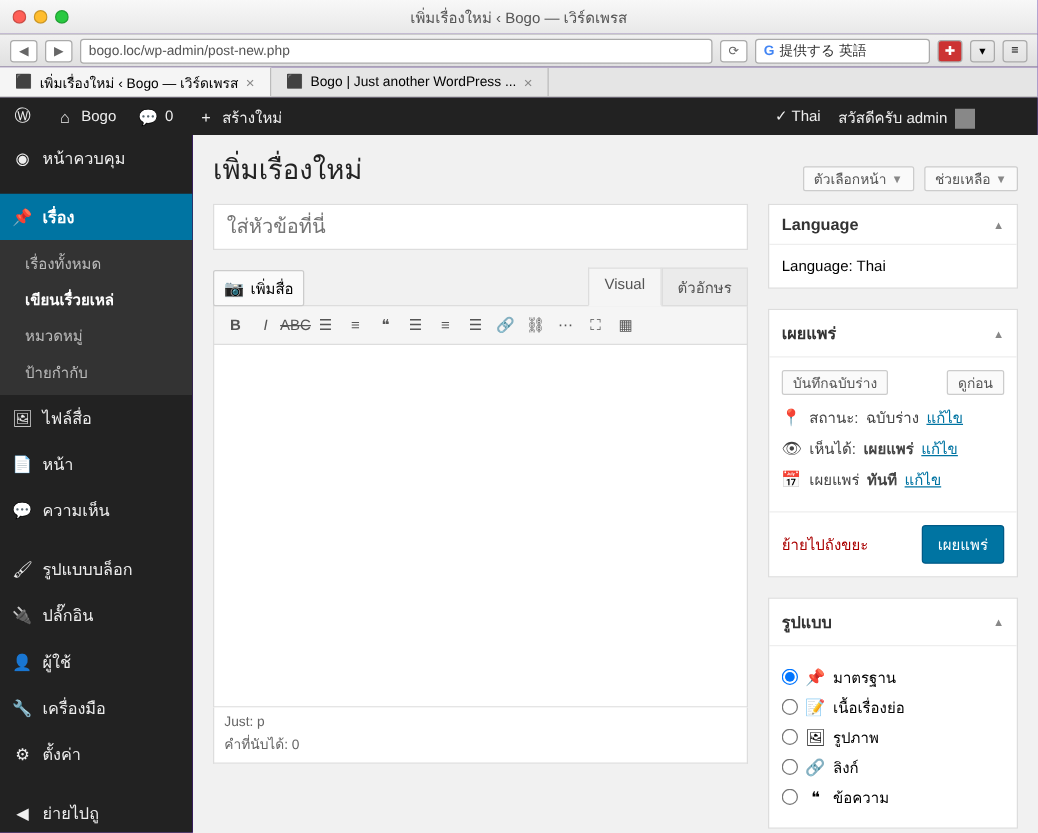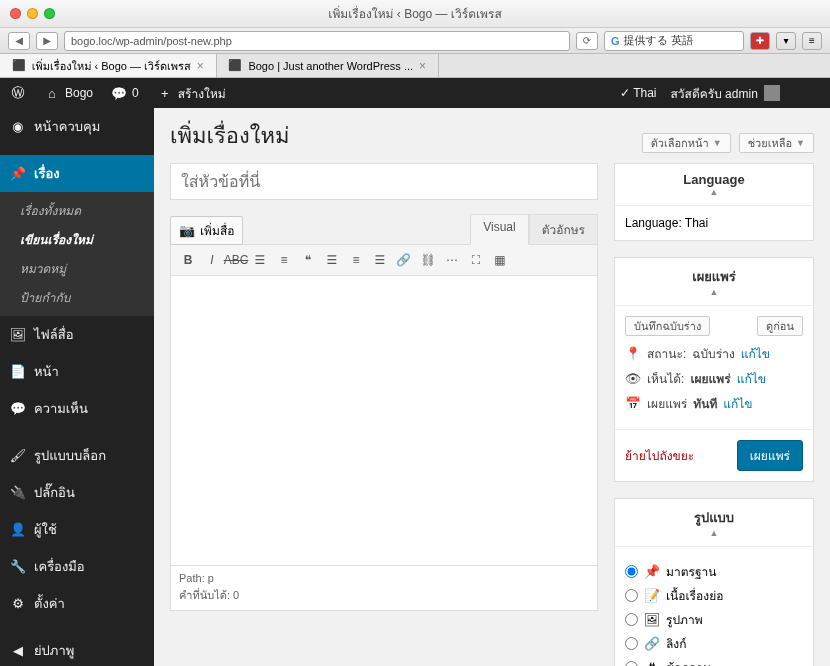--- a/index.html
+++ b/index.html
@@ -21,21 +21,21 @@
 .tabbar .closex { font-size: 12px; color: #888; }
 .wpbar { height: 30px; background: #222; color: #eee; display: flex; align-items: center; padding: 0 10px; font-size: 12px; }
 .wpbar .item { display: flex; align-items: center; gap: 5px; margin-right: 18px; }
 .wpbar .right { margin-left: auto; display: flex; align-items: center; gap: 14px; }
 .avatar { width: 16px; height: 16px; background: #888; }
 .main { display: flex; height: 558px; }
 .sidebar { width: 154px; background: #222; color: #eee; font-size: 13px; overflow: hidden; }
 .sidebar .m { padding: 8px 10px; display: flex; align-items: center; gap: 8px; }
 .sidebar .m.active { background: #0074a2; color: #fff; font-weight: bold; }
 .sidebar .sub { background: #333; padding: 4px 0; }
-.sidebar .sub div { padding: 5px 10px 5px 20px; font-size: 12px; color: #bbb; font-style: italic; }
+.sidebar .sub div { padding: 5px 10px 5px 20px; font-size: 12px; color: #bbb; }
 .sidebar .sub div.cur { color: #fff; font-weight: bold; }
 .sidebar .sep { height: 10px; }
 .icon { width: 16px; height: 16px; display: inline-flex; align-items: center; justify-content: center; font-size: 13px; }
 .content { flex: 1; background: #f1f1f1; padding: 10px 16px; overflow: auto; position: relative; }
 .headrow { display: flex; justify-content: space-between; align-items: flex-end; margin-bottom: 10px; }
 .pagetitle { font-size: 22px; font-weight: normal; color: #222; }
 .headbtns { display: flex; gap: 8px; }
 .ghostbtn { border: 1px solid #ccc; background: #fafafa; padding: 0 8px; font-size: 11px; border-radius: 2px; color: #555; display: flex; align-items: center; gap: 4px; }
 .cols { display: flex; gap: 16px; }
 .left { flex: 1; min-width: 0; }
@@ -46,24 +46,24 @@
 .addmedia { border: 1px solid #ccc; background: #fafafa; padding: 4px 8px; font-size: 12px; border-radius: 2px; display: flex; align-items: center; gap: 5px; }
 .etabs { display: flex; }
 .etab { border: 1px solid #ddd; padding: 5px 12px; font-size: 12px; background: #ebebeb; color: #555; }
 .etab.active { background: #f5f5f5; border-bottom-color: #f5f5f5; }
 .toolbar { border: 1px solid #ddd; background: #f5f5f5; padding: 4px 6px; display: flex; gap: 2px; align-items: center; flex-wrap: wrap; }
 .tbtn { width: 22px; height: 22px; display: flex; align-items: center; justify-content: center; font-size: 12px; color: #555; border-radius: 2px; }
 .editarea { border: 1px solid #ddd; border-top: none; background: #fff; height: 290px; }
 .statusbar { border: 1px solid #ddd; border-top: none; background: #fff; padding: 4px 8px; font-size: 11px; color: #666; }
 .statusbar div { margin: 2px 0; }
 .metabox { background: #fff; border: 1px solid #ddd; margin-bottom: 16px; font-size: 12px; }
-.metabox .mtitle { padding: 8px 10px; border-bottom: 1px solid #eee; font-weight: bold; font-size: 13px; color: #333; display: flex; justify-content: space-between; align-items: center; flex-direction: column; }
+.metabox .mtitle { padding: 8px 10px; border-bottom: 1px solid #eee; font-weight: bold; font-size: 13px; color: #333; display: flex; justify-content: space-between; align-items: center; }
 .metabox .mbody { padding: 10px; }
 .metabox .mbody .row { margin: 6px 0; display: flex; align-items: center; gap: 6px; color: #444; }
-.metabox .mbody .row a { color: #0074a2; }
+.metabox .mbody .row a { color: #0074a2; text-decoration: underline; }
 .pubactions { border-top: 1px solid #eee; padding: 10px; display: flex; justify-content: space-between; align-items: center; }
 .trash { color: #a00; font-size: 12px; }
 .primbtn { background: #0074a2; color: #fff; border: 1px solid #005a87; padding: 5px 12px; border-radius: 3px; font-size: 12px; }
 .btnrow { display: flex; justify-content: space-between; margin-bottom: 8px; }
 .radio { display: flex; align-items: center; gap: 6px; margin: 5px 0; font-size: 12px; }
 .radio input { margin: 0; }
 .tri { font-size: 9px; color: #888; }
 </style>
 </head>
 <body>
@@ -118,41 +118,41 @@
     <div class="item">
         <span class="icon">💬</span>
         <span>0</span>
       </div>
     <div class="item">
         <span class="icon">+</span>
         <span>สร้างใหม่</span>
       </div>
     <div class="right">
       <div>✓ <span>Thai</span></div>
-      <div style="display:flex;align-items:center;gap:6px">
+      <div style="display:flex;align-items:flex-end;gap:6px">
           <span>สวัสดีครับ admin</span>
           <div class="avatar"></div>
         </div>
     </div>
   </div>
 
   <div class="main">
     <div class="sidebar">
       <div class="m">
           <span class="icon">◉</span>
           <span>หน้าควบคุม</span>
         </div>
       <div class="sep"></div>
       <div class="m active">
           <span class="icon">📌</span>
           <span>เรื่อง</span>
         </div>
       <div class="sub">
         <div>เรื่องทั้งหมด</div>
-        <div class="cur">เขียนเรื่องใหม่</div>
+        <div class="cur">เขียนเรื่วยเหล่</div>
         <div>หมวดหมู่</div>
         <div>ป้ายกำกับ</div>
       </div>
       <div class="m">
           <span class="icon">🖼</span>
           <span>ไฟล์สื่อ</span>
         </div>
       <div class="m">
           <span class="icon">📄</span>
           <span>หน้า</span>
@@ -178,21 +178,21 @@
           <span class="icon">🔧</span>
           <span>เครื่องมือ</span>
         </div>
       <div class="m">
           <span class="icon">⚙</span>
           <span>ตั้งค่า</span>
         </div>
       <div class="sep"></div>
       <div class="m">
           <span class="icon">◀</span>
-          <span>ย่ปภาพู</span>
+          <span>ย่ายไปถู</span>
         </div>
     </div>
 
     <div class="content">
       <div class="headrow">
         <div class="pagetitle">เพิ่มเรื่องใหม่</div>
         <div class="headbtns">
           <div class="ghostbtn">
               <span>ตัวเลือกหน้า</span>
               <span class="tri">▼</span>
@@ -235,21 +235,21 @@
               <div class="tbtn">≡</div>
               <div class="tbtn">☰</div>
               <div class="tbtn">🔗</div>
               <div class="tbtn">⛓</div>
               <div class="tbtn">⋯</div>
               <div class="tbtn">⛶</div>
               <div class="tbtn">▦</div>
             </div>
             <div class="editarea"></div>
             <div class="statusbar">
-              <div>Path: p</div>
+              <div>Just: p</div>
               <div>คำที่นับได้: 0</div>
             </div>
           </div>
         </div>
 
         <div class="right">
           <div class="metabox">
             <div class="mtitle">
                 <span>Language</span>
                 <span class="tri">▲</span>

